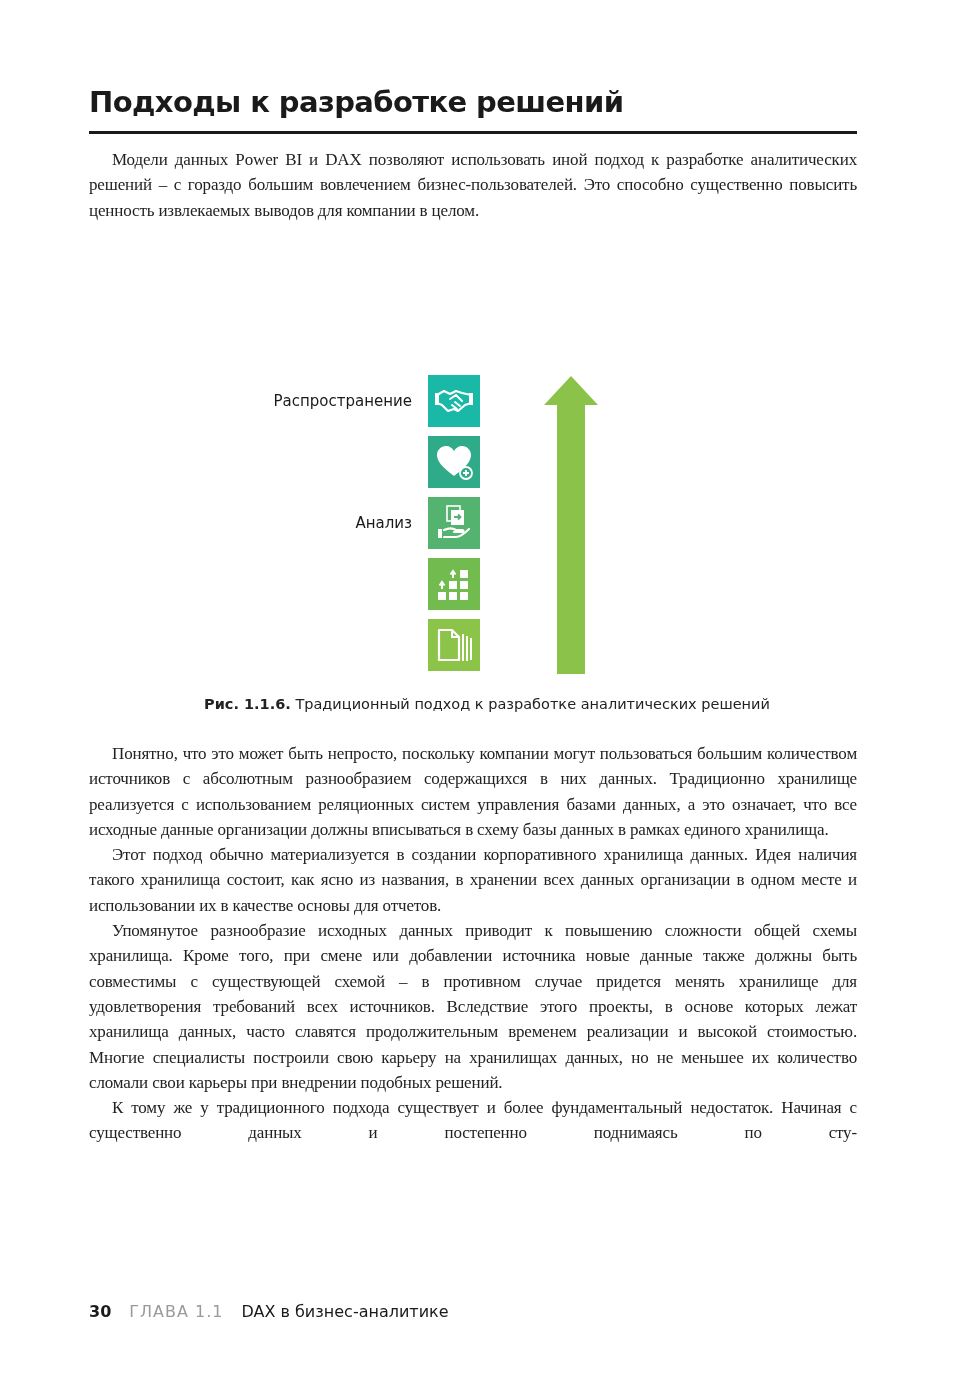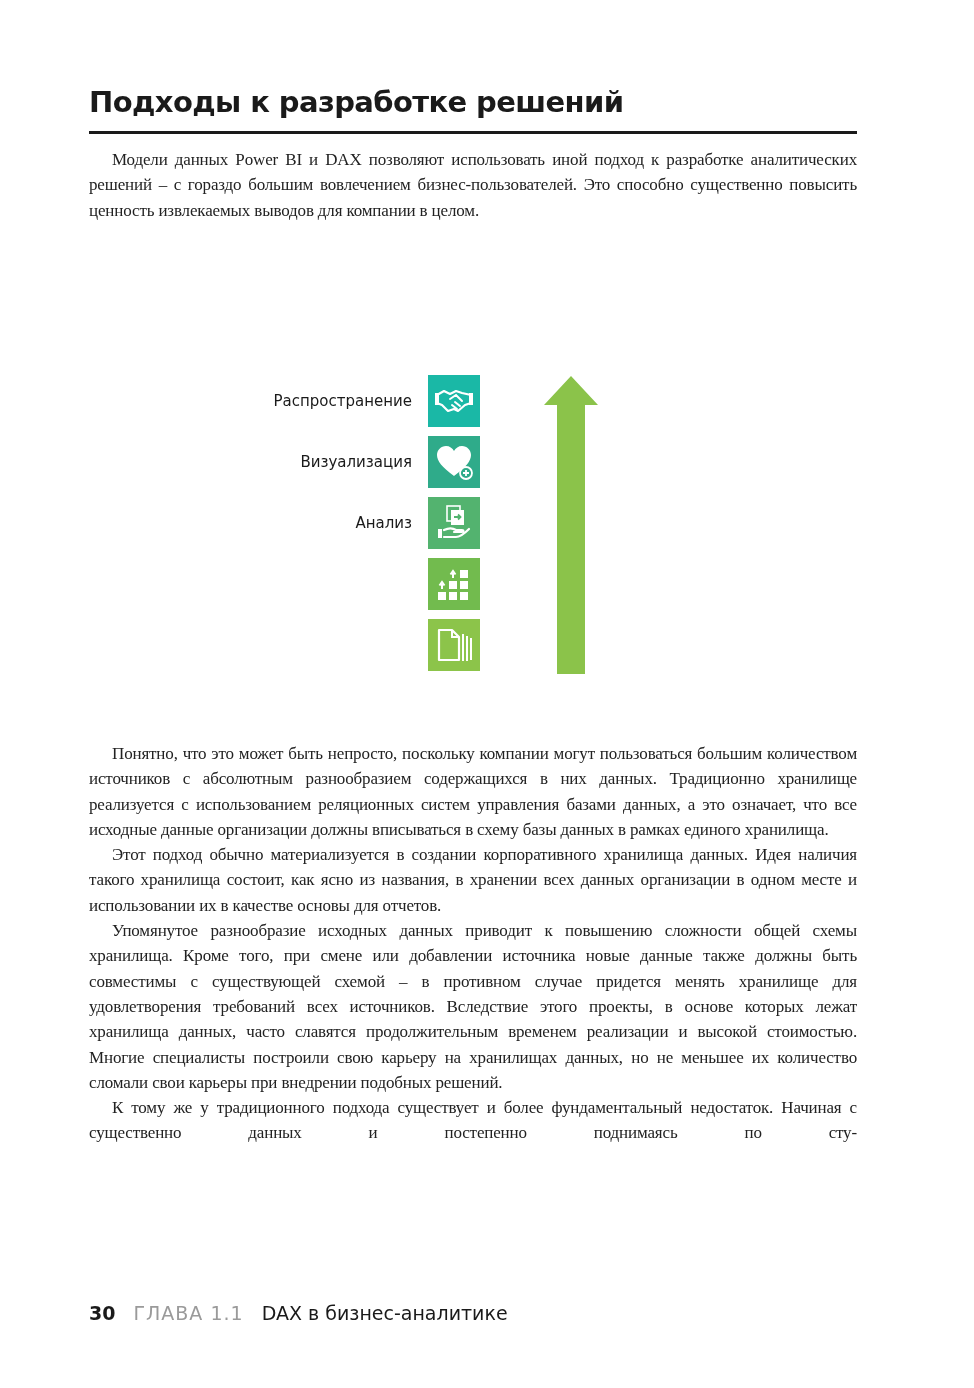--- a/index.html
+++ b/index.html
@@ -29,21 +29,21 @@
   }
   .stage-icon svg { width: 40px; height: 40px; }
   .arrow { position: absolute; left: 544px; top: 6px; width: 54px; height: 298px; }
   .caption {
     position: absolute; left: 0; top: 696px; width: 974px; text-align: center;
     font-family: "DejaVu Sans", sans-serif; font-size: 14.5px; color: #222222;
   }
   .caption b { font-weight: bold; }
   .footer {
     position: absolute; left: 89px; top: 1302px;
-    font-family: "DejaVu Sans", sans-serif; font-size: 19px; color: #1a1a1a;
+    font-family: "DejaVu Sans", sans-serif; font-size: 16px; color: #1a1a1a;
     white-space: nowrap;
   }
   .footer .pg { font-weight: bold; margin-right: 18px; }
   .footer .chap { color: #9a9a9a; letter-spacing: 1px; margin-right: 18px; }
 </style>
 </head>
 <body>
 
 <div class="page">
 
@@ -59,21 +59,20 @@
     <div class="stage-label" style="top:5px;">Распространение</div>
     <div class="stage-icon" style="top:5px;background:#1ab8a6;">
       <svg viewBox="0 0 40 40">
         <path d="M3 14 L10 10 L16 13 L22 10 L28 12 L37 14 L37 22 L31 24 L24 30 L20 28 L14 30 L8 24 L3 22 Z" fill="none" stroke="#fff" stroke-width="2.2" stroke-linejoin="round"></path>
         <path d="M16 18 L22 14 L28 20 M18 24 L23 28 M21 21 L26 25" fill="none" stroke="#fff" stroke-width="2" stroke-linecap="round"></path>
         <rect x="1" y="12" width="4" height="12" fill="#fff"></rect>
         <rect x="35" y="12" width="4" height="12" fill="#fff"></rect>
       </svg>
     </div>
 
-    <div class="stage-label" style="top:66px;">Визуализация</div>
     <div class="stage-icon" style="top:66px;background:#2fab8a;">
       <svg viewBox="0 0 40 40">
         <path d="M20 34 C8 25 3 19 3 13 C3 8 7 4 12 4 C15.5 4 18.5 6 20 9 C21.5 6 24.5 4 28 4 C33 4 37 8 37 13 C37 19 32 25 20 34 Z" fill="#fff"></path>
         <circle cx="32" cy="31" r="6" fill="#2fab8a" stroke="#fff" stroke-width="1.8"></circle>
         <path d="M32 28 V34 M29 31 H35" stroke="#fff" stroke-width="1.8"></path>
       </svg>
     </div>
 
     <div class="stage-label" style="top:127px;">Анализ</div>
     <div class="stage-icon" style="top:127px;background:#53b36f;">
@@ -107,20 +106,21 @@
         <path d="M33 11 V36" stroke="#fff" stroke-width="2"></path>
         <path d="M37 13 V35" stroke="#fff" stroke-width="2"></path>
       </svg>
     </div>
 
     <svg class="arrow" viewBox="0 0 54 298">
       <polygon points="27,0 54,29 41,29 41,298 13,298 13,29 0,29" fill="#8bc34a"></polygon>
     </svg>
   </div>
 
+  <div class="caption"><b>Рис. 1.1.6.</b><span> Традиционный подход к разработке аналитических решений</span></div>
 
   <div class="para-block" style="top:741px;">
     <p class="para">Понятно, что это может быть непросто, поскольку компании могут пользоваться большим количеством источников с абсолютным разнообразием содержащихся в них данных. Традиционно хранилище реализуется с использованием реляционных систем управления базами данных, а это означает, что все исходные данные организации должны вписываться в схему базы данных в рамках единого хранилища.</p>
     <p class="para">Этот подход обычно материализуется в создании корпоративного хранилища данных. Идея наличия такого хранилища состоит, как ясно из названия, в хранении всех данных организации в одном месте и использовании их в качестве основы для отчетов.</p>
     <p class="para">Упомянутое разнообразие исходных данных приводит к повышению сложности общей схемы хранилища. Кроме того, при смене или добавлении источника новые данные также должны быть совместимы с существующей схемой – в противном случае придется менять хранилище для удовлетворения требований всех источников. Вследствие этого проекты, в основе которых лежат хранилища данных, часто славятся продолжительным временем реализации и высокой стоимостью. Многие специалисты построили свою карьеру на хранилищах данных, но не меньшее их количество сломали свои карьеры при внедрении подобных решений.</p>
     <p class="para" style="text-align-last: justify;">К тому же у традиционного подхода существует и более фундаментальный недостаток. Начиная с существенно данных и постепенно поднимаясь по сту-</p>
   </div>
 
   <div class="footer">
     <span class="pg">30</span><span class="chap">ГЛАВА 1.1</span><span>DAX в бизнес-аналитике</span>

